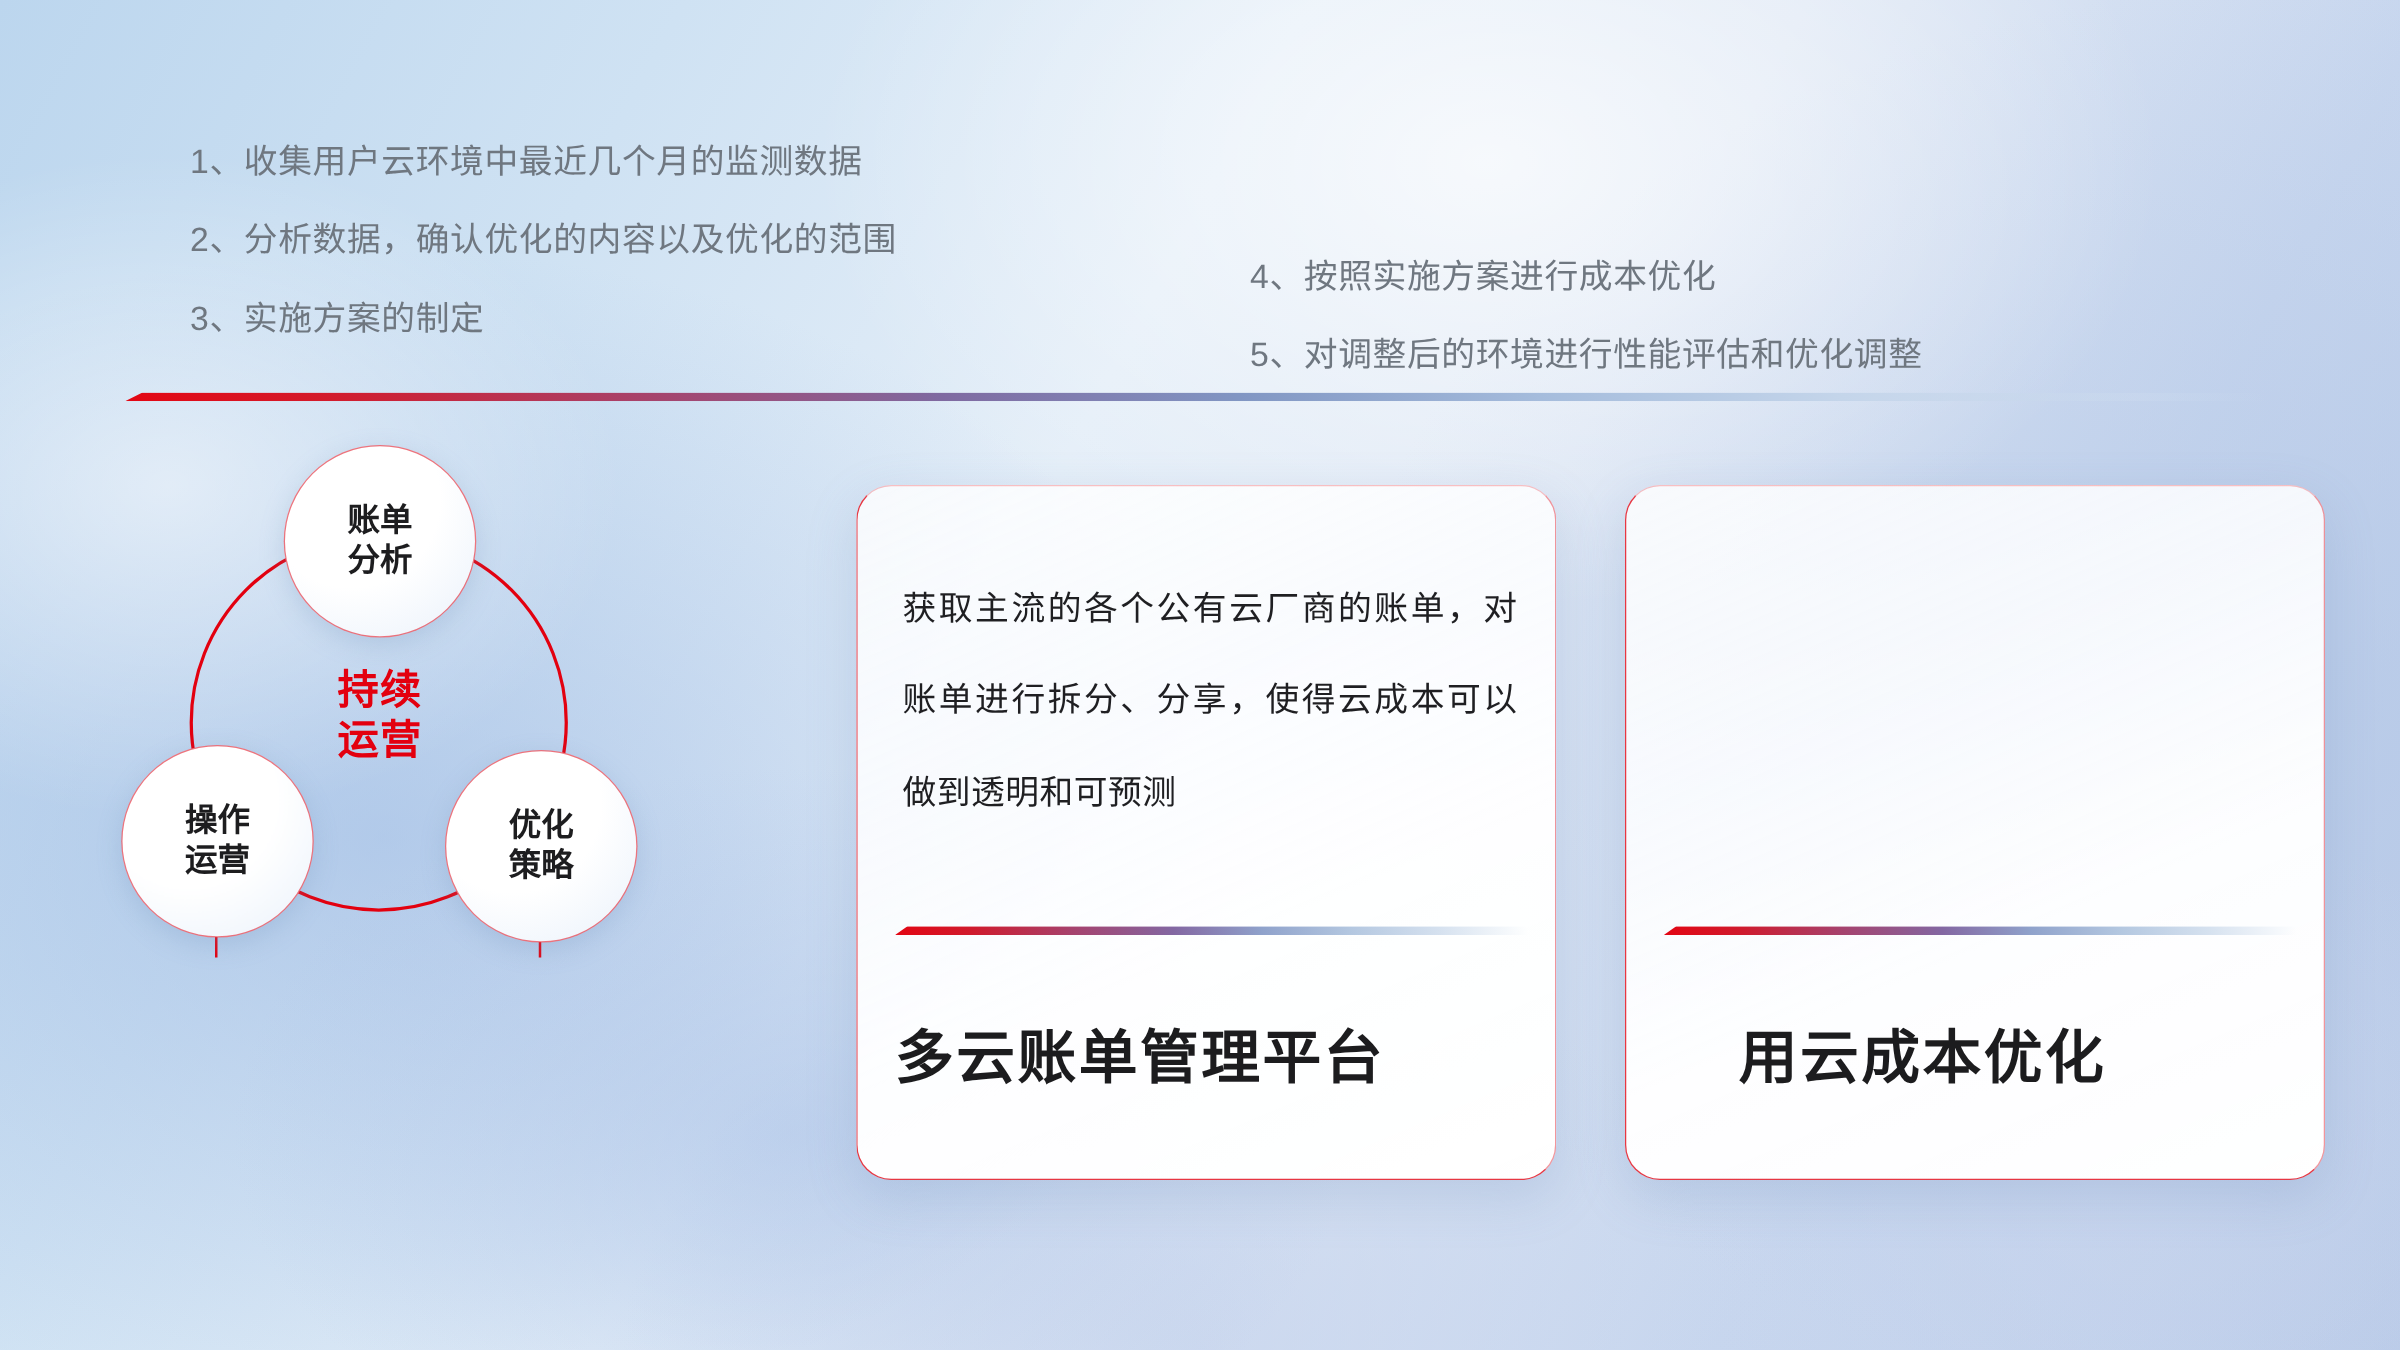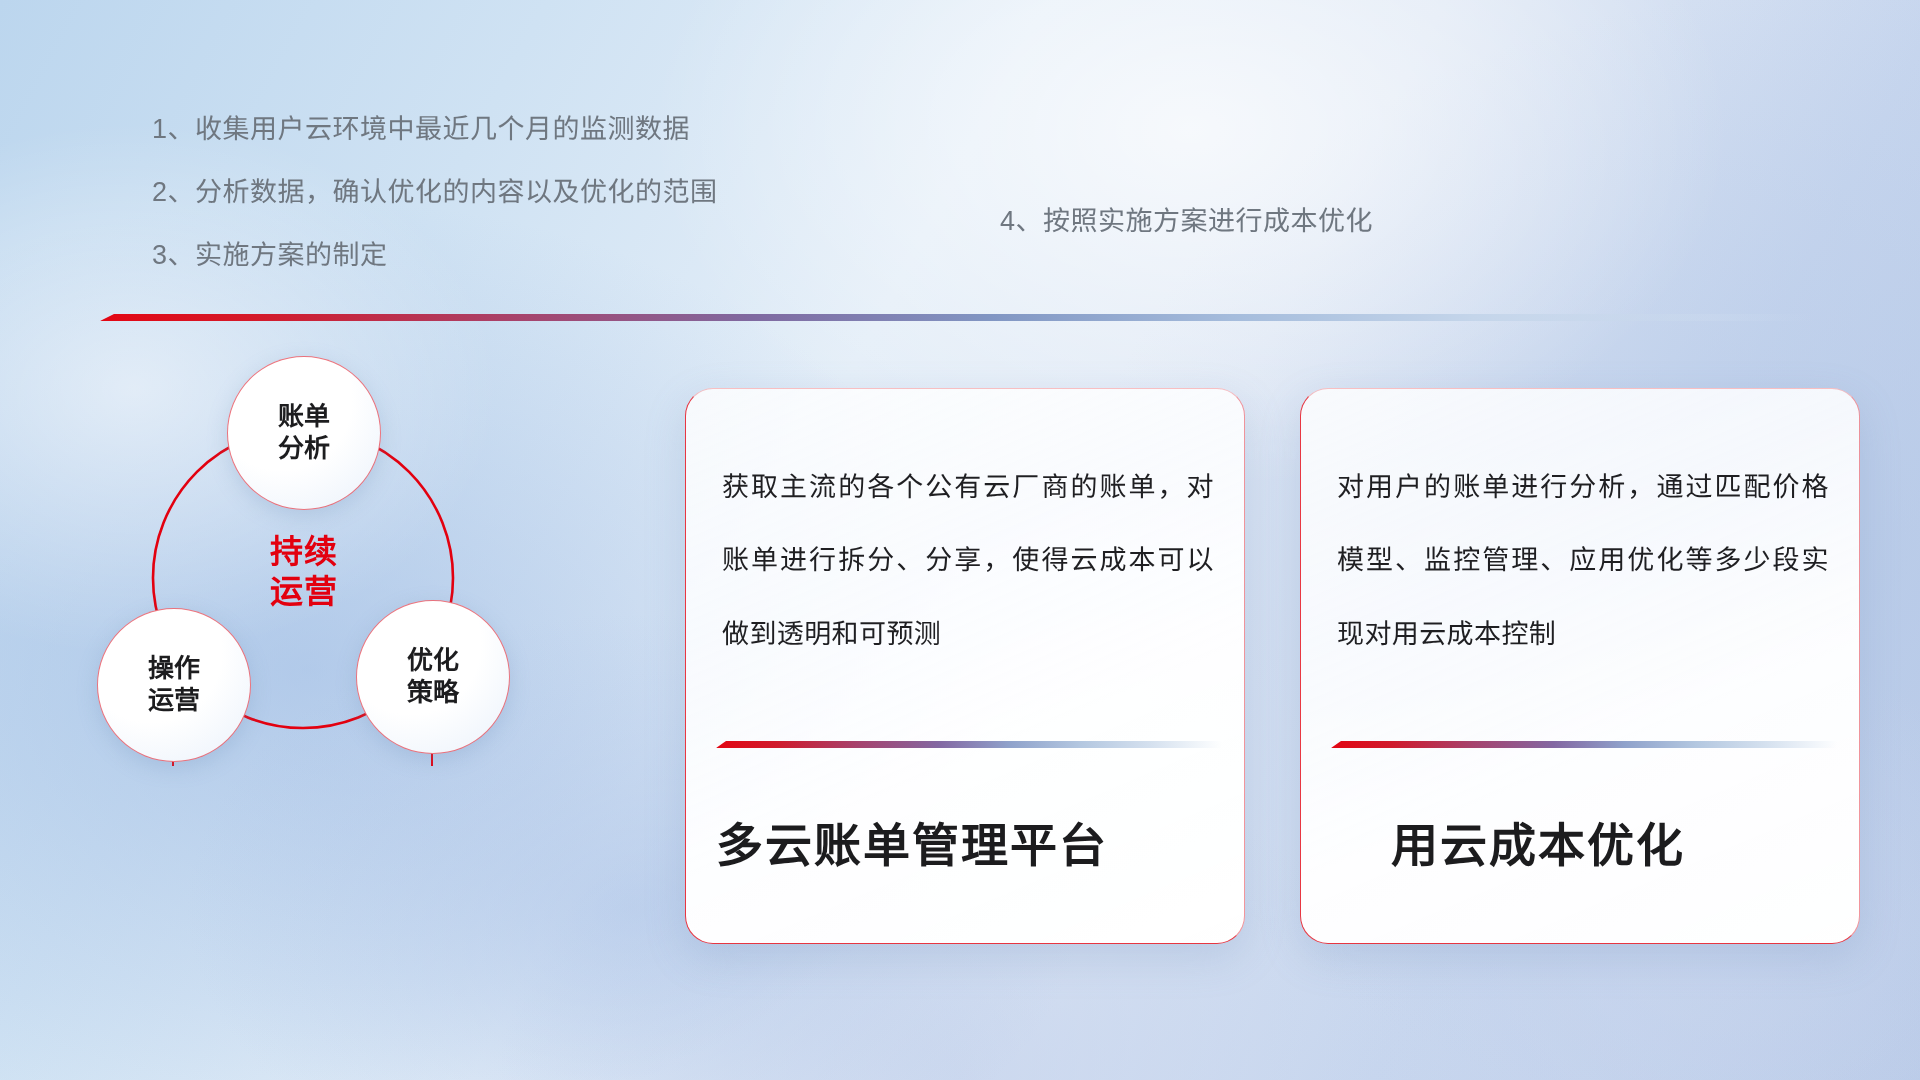--- a/index.html
+++ b/index.html
@@ -110,21 +110,21 @@
     display: flex;
     align-items: center;
     justify-content: center;
     text-align: center;
     color: #1d1d1f;
     font-weight: 700;
     font-size: 26px;
     line-height: 1.22;
   }
   .lobe-top   { left: 131px; top: 4px;   width: 152px; height: 152px; }
-  .lobe-left  { left: 1px;   top: 256px; width: 152px; height: 152px; }
+  .lobe-left  { left: 1px;   top: 244px; width: 152px; height: 152px; }
   .lobe-right { left: 260px; top: 248px; width: 152px; height: 152px; }
 
   .venn-center {
     position: absolute;
     left: 130px;
     top: 180px;
     width: 156px;
     height: 92px;
     display: flex;
     justify-content: center;
@@ -212,20 +212,21 @@
   <div class="steps">
 
     <div class="steps-col left">
       <span class="step-line">1、收集用户云环境中最近几个月的监测数据</span>
       <span class="step-line">2、分析数据，确认优化的内容以及优化的范围</span>
       <span class="step-line">3、实施方案的制定</span>
     </div>
 
     <div class="steps-col right">
       <span class="step-line">4、按照实施方案进行成本优化</span>
+      <span class="step-line">5、对调整后的环境进行性能评估和优化调整</span>
     </div>
 
   </div>
 
   <div class="divider-wrap">
     <div class="divider-bar"></div>
   </div>
 
   <div class="venn">
 
@@ -273,18 +274,17 @@
 
   </div>
 
   <div class="card card-1">
     <div class="card-body">获取主流的各个公有云厂商的账单，对账单进行拆分、分享，使得云成本可以做到透明和可预测</div>
     <div class="card-rule"></div>
     <div class="card-title">多云账单管理平台</div>
   </div>
 
   <div class="card card-2">
-    <div class="card-body">对用户的账单进行分析，通过匹配价格模型、监控管理、应用优化等多少段实现对用云成本控制</div>
     <div class="card-rule"></div>
     <div class="card-title">用云成本优化</div>
   </div>
 
 </div>
 
 </body></html>

